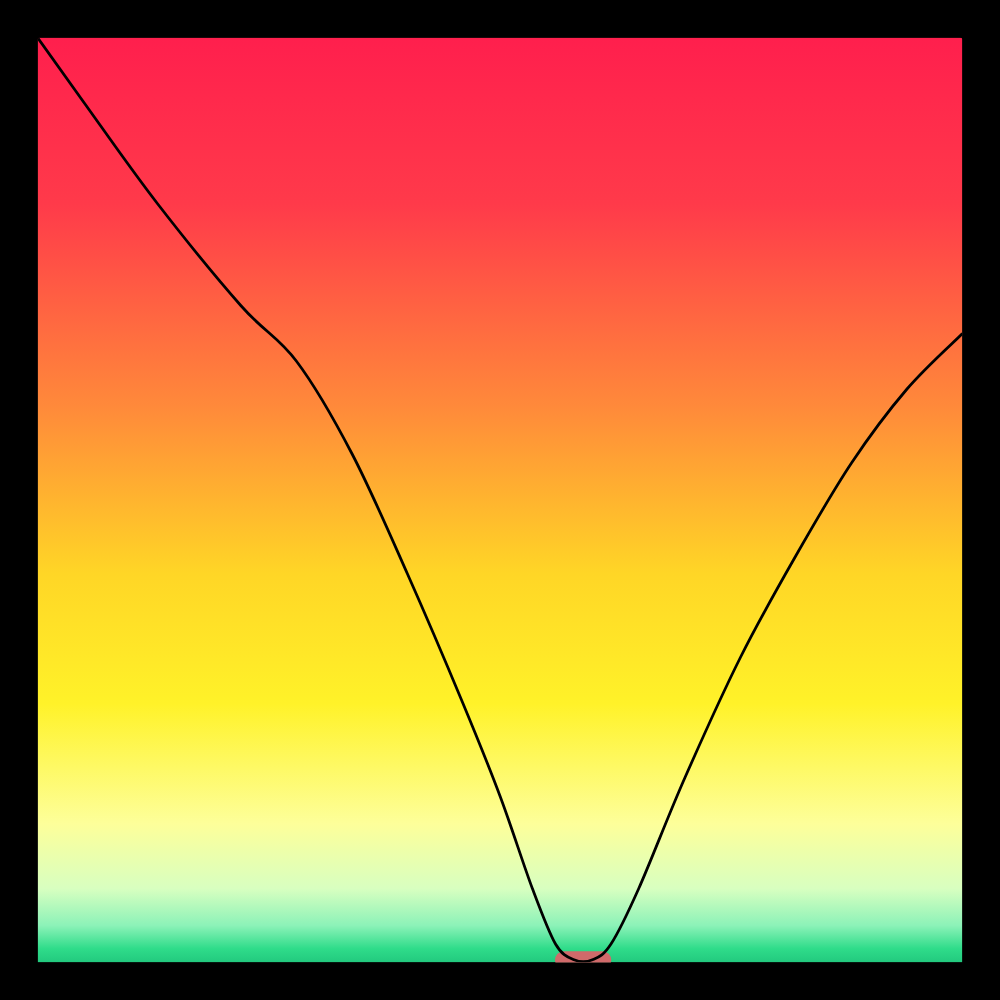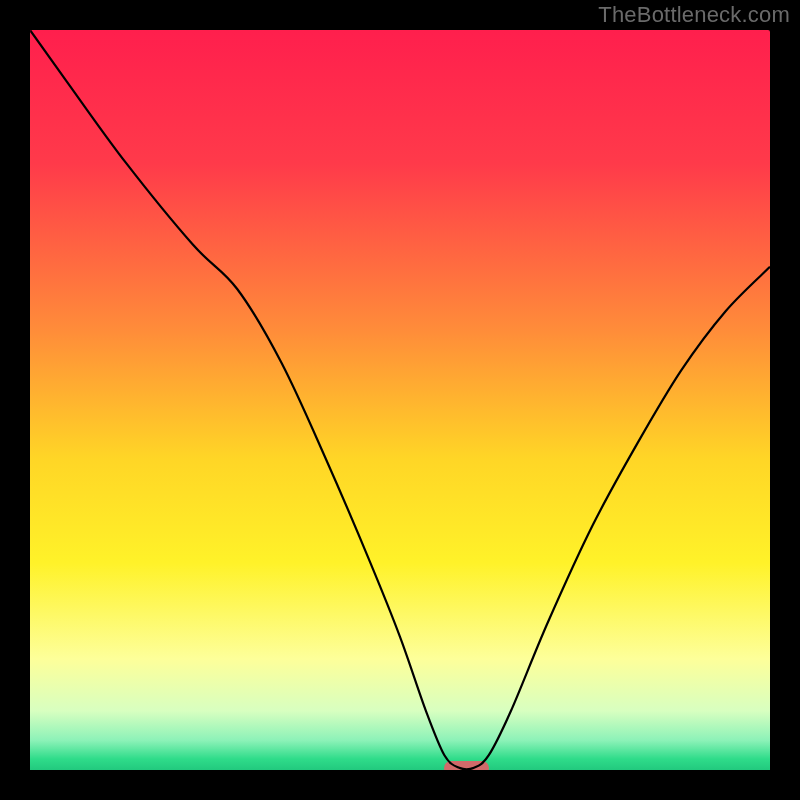--- a/index.html
+++ b/index.html
@@ -53,21 +53,20 @@
     position: absolute;
     inset: 0;
     z-index: 4;
   }
 </style>
 </head>
 <body>
 
 <div class="frame">
 
-  <div class="watermark">TheBottleneck.com</div>
 
   <div class="plot-area">
 
     <svg class="gradient" viewBox="0 0 740 740" preserveAspectRatio="none">
       <defs>
         <linearGradient id="bg-grad" x1="0" y1="0" x2="0" y2="1">
             <stop offset="0%" stop-color="#ff1f4d"></stop>
             <stop offset="18%" stop-color="#ff3a4a"></stop>
             <stop offset="40%" stop-color="#ff8a3a"></stop>
             <stop offset="57.99999999999999%" stop-color="#ffd626"></stop>

